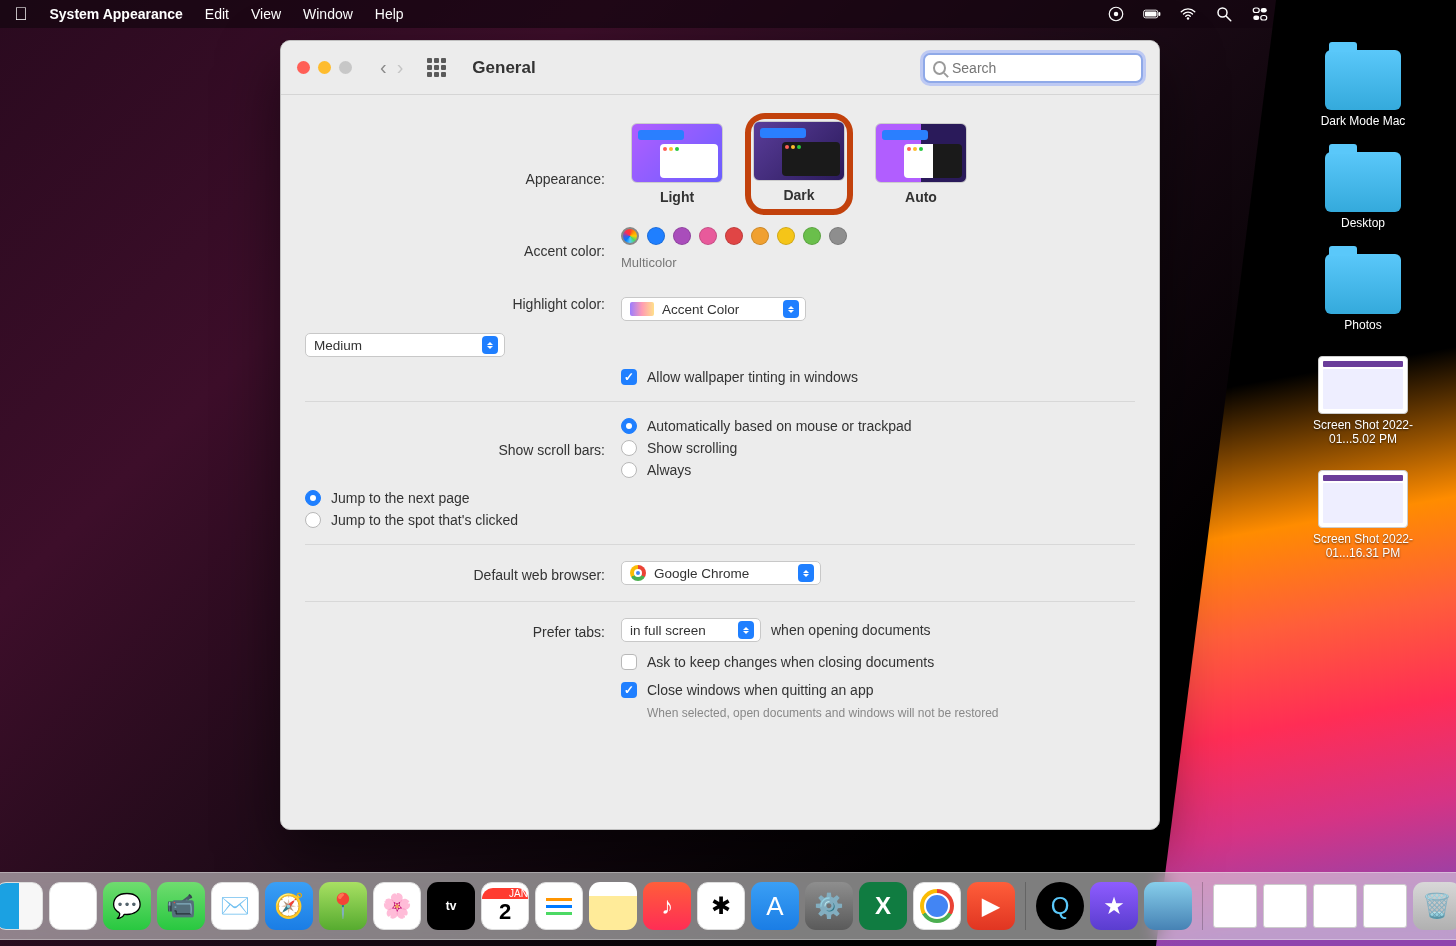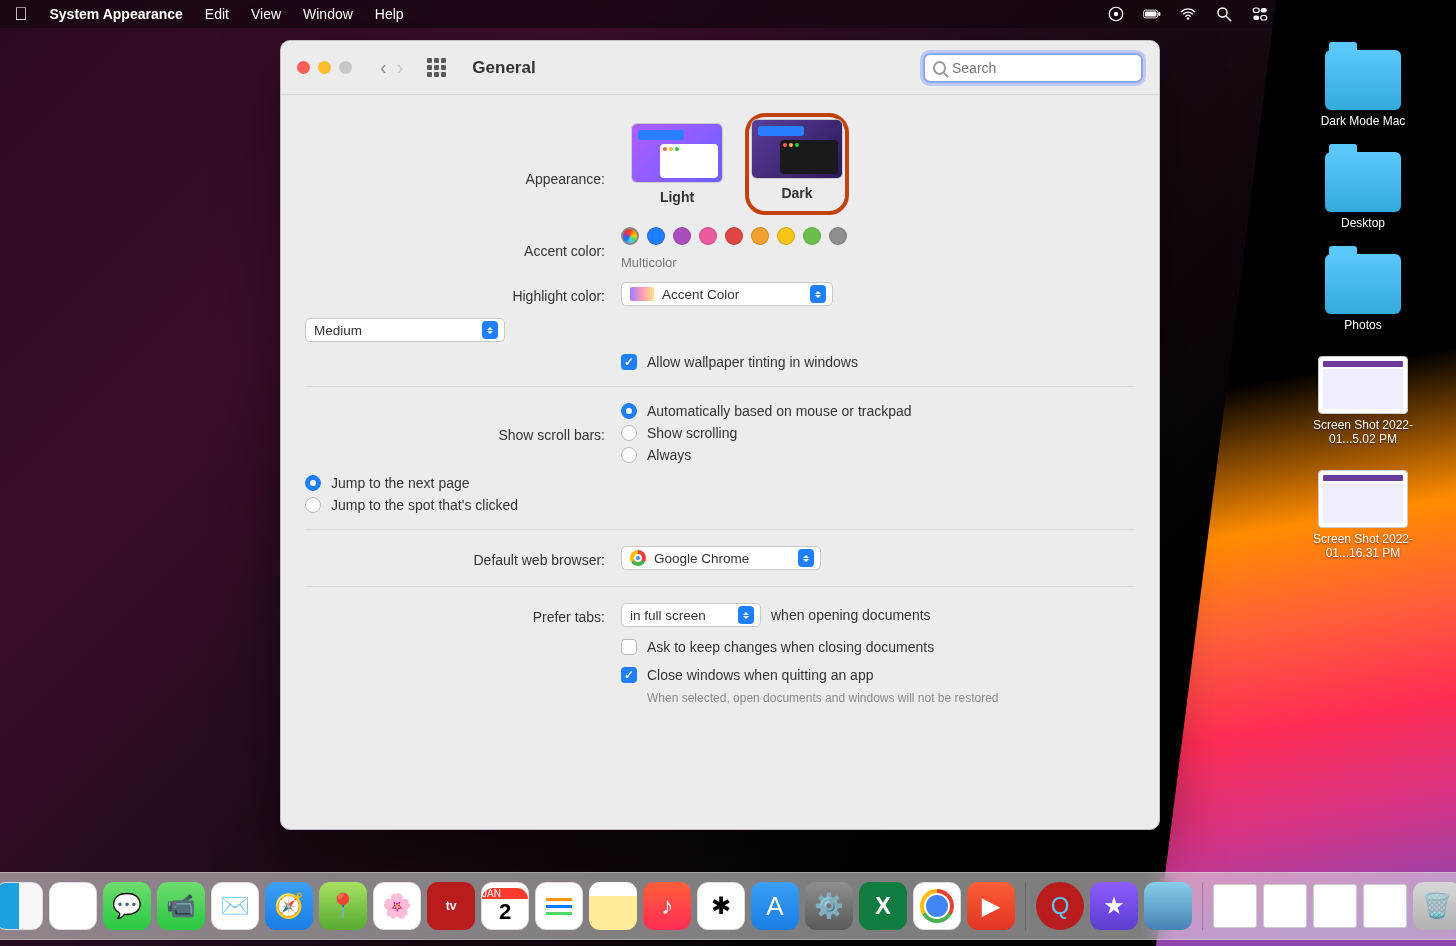--- a/index.html
+++ b/index.html
@@ -55,21 +55,21 @@
 .app-thumb.dark { background: linear-gradient(135deg,#5a3d9a,#2a1a5a); }
 .app-thumb.auto { background: linear-gradient(90deg,#b15eff 50%,#2a1a5a 50%); }
 .app-thumb .mini-window { position:absolute; bottom:4px; right:4px; width:58px; height:34px; border-radius:4px; }
 .app-thumb.light .mini-window { background:#fff; }
 .app-thumb.dark .mini-window { background:#1a1a1a; }
 .app-thumb.auto .mini-window { background:linear-gradient(90deg,#fff 50%,#1a1a1a 50%); }
 .mini-window .dots{display:flex;gap:2px;padding:3px;}
 .mini-window .dots span{width:4px;height:4px;border-radius:50%;}
 .d1{background:#ff5f57;}.d2{background:#febc2e;}.d3{background:#28c840;}
 .app-thumb .topbar{position:absolute;top:6px;left:6px;width:46px;height:10px;background:#2a7fff;border-radius:3px;}
-.highlight-ring { border: 4px solid #c2410c; border-radius: 20px; padding: 2px; }
+.highlight-ring { border: 6px solid #c2410c; border-radius: 20px; padding: 2px; }
 .no-ring{padding:10px;}
 .appearance-opt .caption { font-size: 14px; }
 
 
 .accent-swatches { display: flex; gap: 8px; align-items: center; }
 .swatch { width: 18px; height: 18px; border-radius: 50%; border: 1px solid rgba(0,0,0,0.15); }
 .swatch.multicolor { background: conic-gradient(#ff3b30,#ff9500,#ffcc00,#4cd964,#5ac8fa,#007aff,#5856d6,#ff2d55,#ff3b30); border:2px solid #888;}
 .accent-label { font-size: 13px; color:#777; margin-top:4px;}
 
 
@@ -93,21 +93,21 @@
 .chromelogo::after{content:'';position:absolute;inset:4px;background:#4285f4;border-radius:50%;border:2px solid #fff;}
 
 
 .dock { position: absolute; bottom: 6px; left: 50%; transform: translateX(-50%); height: 68px; background: rgba(230,230,230,0.55); backdrop-filter: blur(10px); border-radius: 18px; display: flex; align-items: center; padding: 0 14px; gap: 6px; z-index: 5; border:1px solid rgba(255,255,255,0.3);}
 .dock-icon { width: 48px; height: 48px; border-radius: 11px; display:flex;align-items:center;justify-content:center;font-size:24px;}
 .dock-sep { width:1px; height:48px; background: rgba(0,0,0,0.2); margin: 0 4px; }
 .trash{background:linear-gradient(#d8d8d8,#b0b0b0);}
 .di-blue{background:linear-gradient(#3a9ff5,#1a7de5);}
 .di-white{background:#fff;border:1px solid #ddd;}
 .di-green{background:linear-gradient(#6fdc6f,#28c840);}
-.di-dark{background:#b91c1c;}
+.di-dark{background:#000000;}
 .di-purple{background:linear-gradient(#8e5cff,#5a3dcf);}
 .di-red{background:linear-gradient(#ff5e3a,#e03522);}
 .di-grey{background:linear-gradient(#8e8e8e,#5a5a5a);}
 .minidoc{width:44px;height:44px;background:#fff;border:1px solid #ccc;border-radius:3px;}
 </style>
 </head>
 <body>
 
 <div class="stripe"></div>
 
@@ -234,20 +234,33 @@
                 <div class="mini-window">
                   <div class="dots">
                     <span class="d1"></span>
                     <span class="d2"></span>
                     <span class="d3"></span>
                   </div>
                 </div>
               </div>
             <span class="caption">Dark</span>
           </div>
+          <div class="appearance-opt no-ring">
+            <div class="app-thumb auto">
+                <div class="topbar"></div>
+                <div class="mini-window">
+                  <div class="dots">
+                    <span class="d1"></span>
+                    <span class="d2"></span>
+                    <span class="d3"></span>
+                  </div>
+                </div>
+              </div>
+            <span class="caption">Auto</span>
+          </div>
         </div>
       </div>
     </div>
 
     <div class="row">
       <div class="row-label">Accent color:</div>
       <div class="row-value">
         <div class="accent-swatches">
           <span class="swatch multicolor"></span>
           <span class="swatch" style="background:#1f7fff"></span>
@@ -259,21 +272,21 @@
           <span class="swatch" style="background:#6abf4b"></span>
           <span class="swatch" style="background:#8e8e8e"></span>
         </div>
         <div class="accent-label">Multicolor</div>
       </div>
     </div>
 
     <div class="row">
       <div class="row-label">Highlight color:</div>
       <div class="row-value">
-          <div class="select" style="width:212px;">
+          <div class="select" style="width:185px;margin-top:15px;">
             <span class="gradient-preview"></span>
             <span>Accent Color</span>
             <span class="chev"></span>
           </div>
         </div>
     </div>
 
     <div class="row">
       <div class="row-value">
           <div class="select" style="width:200px;">
@@ -390,21 +403,21 @@
       <span style="background:#8e8e93;border-radius:2px;"></span>
     </div>
   <div class="dock-icon di-green">💬</div>
   <div class="dock-icon di-green">📹</div>
   <div class="dock-icon di-white">✉️</div>
   <div class="dock-icon di-blue">🧭</div>
   <div class="dock-icon" style="background:linear-gradient(#a8e063,#56ab2f);">📍</div>
   <div class="dock-icon di-white">🌸</div>
   <div class="dock-icon di-dark" style="color:#fff;font-size:12px;font-weight:700;">tv</div>
   <div class="dock-icon di-white" style="flex-direction:column;font-size:10px;">
-      <div style="background:#ff3b30;color:#fff;width:100%;text-align:left;border-radius:11px 11px 0 0;">JAN</div>
+      <div style="background:#ff3b30;color:#fff;width:100%;text-align:right;border-radius:11px 11px 0 0;">JAN</div>
       <div style="font-size:22px;font-weight:600;">2</div>
     </div>
   <div class="dock-icon di-white" style="flex-direction:column;gap:4px;padding:10px;">
       <div style="width:100%;height:3px;background:#ff9500;"></div>
       <div style="width:100%;height:3px;background:#007aff;"></div>
       <div style="width:100%;height:3px;background:#4cd964;"></div>
     </div>
   <div class="dock-icon" style="background:linear-gradient(#fff 30%,#ffeb99 30%);"></div>
   <div class="dock-icon" style="background:linear-gradient(#ff5e3a,#ff2d55);color:#fff;">♪</div>
   <div class="dock-icon di-white">✱</div>

